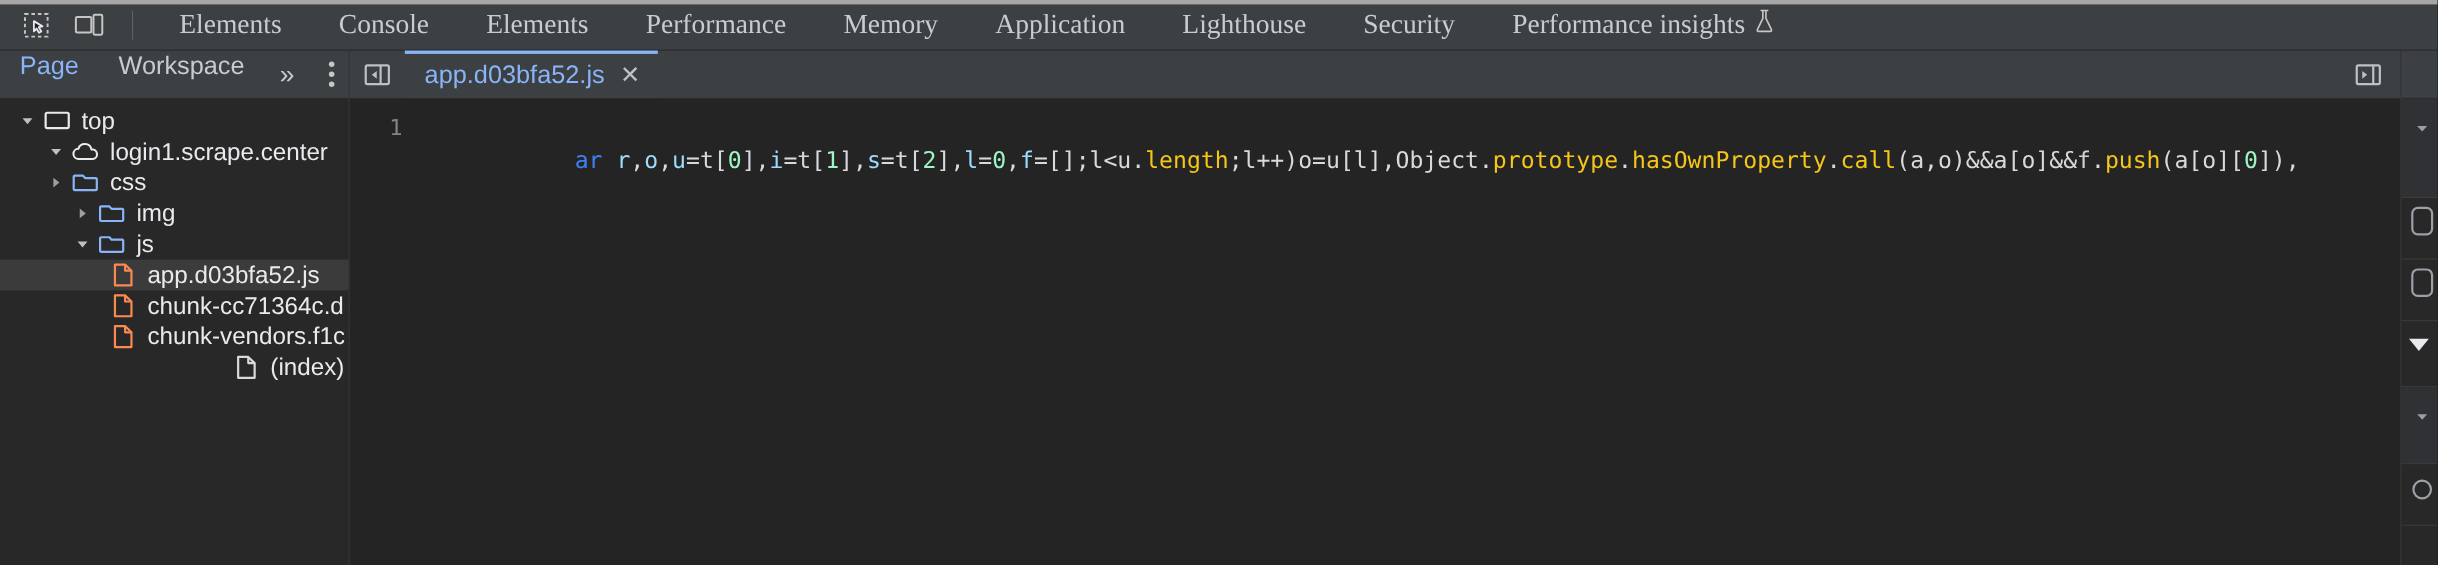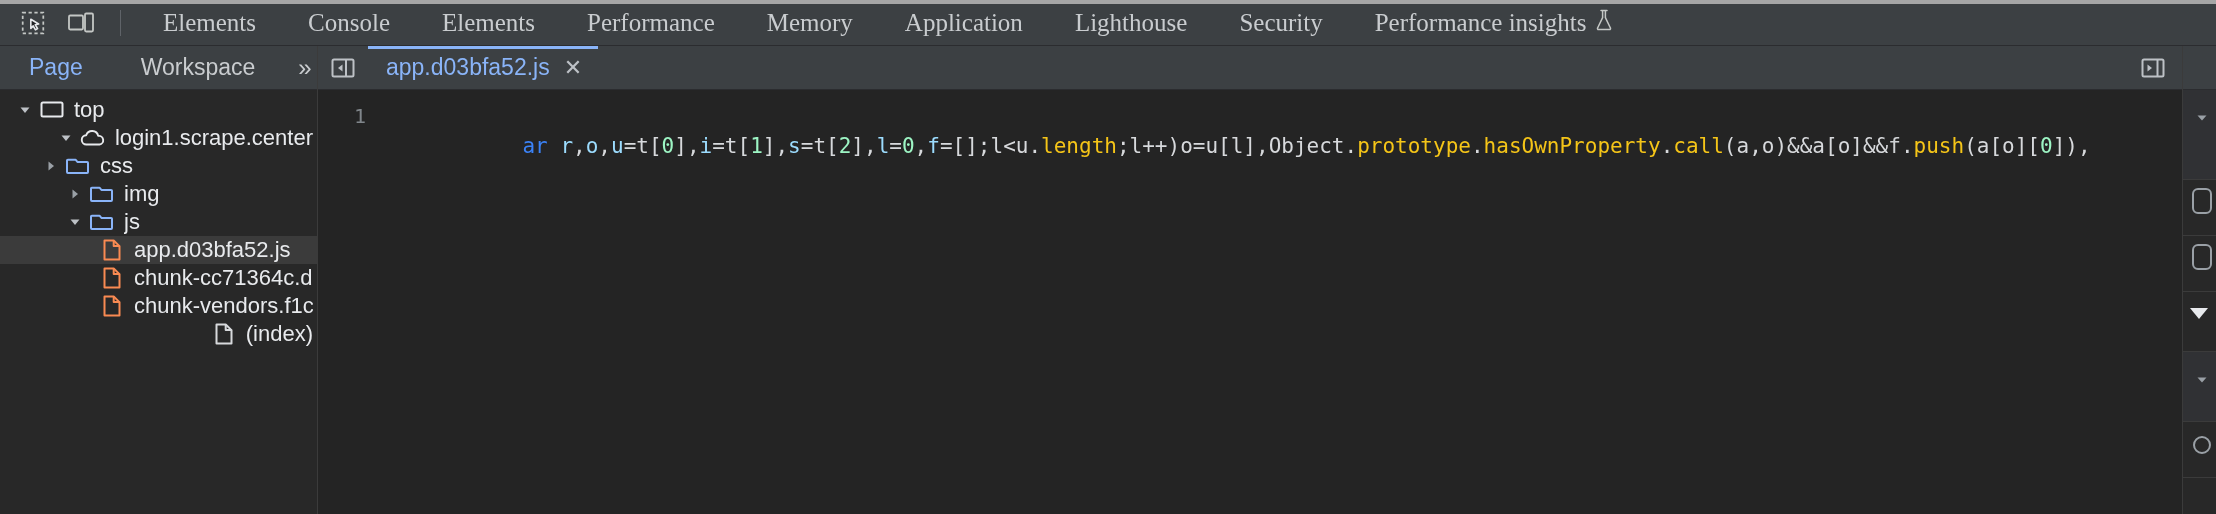--- a/index.html
+++ b/index.html
@@ -60,22 +60,22 @@
   .nav-toolbar {
     height: 44px; min-height: 44px;
     background: #3c4043;
     display: flex; align-items: center;
     border-bottom: 1px solid #2b2c2f;
     padding-right: 8px;
   }
   .ntab {
     position: relative;
     height: 100%;
-    display: flex; align-items: center;
-    padding: 0 29px;
+    display: flex; 
+    padding: 0 18px;
     color: #c9cccf;
     font-size: 23px;
     white-space: nowrap;
   }
   .ntab.active { color: #8ab4f8; }
   .nav-more {
     color: #c9cccf; font-size: 24px; padding: 0 14px;
     display: flex; align-items: center; letter-spacing: 1px;
   }
   .nav-spacer { flex: 1; }
@@ -275,21 +275,21 @@
               </svg>
           </span>
           <span class="ticon">
             <svg width="24" height="20" viewBox="0 0 24 20">
               <rect x="1.5" y="2.5" width="21" height="14" rx="1.5" fill="none" stroke="#e8eaed" stroke-width="2"></rect>
             </svg>
           </span>
           <span class="tlabel">top</span>
         </div>
 
-        <div class="trow" style="padding-left:40px;justify-content:flex-end;">
+        <div class="trow" style="padding-left:40px;">
           <span class="twist">
             <svg width="12" height="12" viewBox="0 0 12 12">
                 <path d="M1.5 3.5h9L6 9z" fill="#bdc1c6"></path>
               </svg>
           </span>
           <span class="ticon">
             <svg width="26" height="20" viewBox="0 0 26 20">
               <path d="M6.5 16.5a4.6 4.6 0 0 1-.3-9.2 6.2 6.2 0 0 1 12 .6 3.9 3.9 0 0 1 1.3 8.6z" fill="none" stroke="#e8eaed" stroke-width="1.9" stroke-linejoin="round"></path>
             </svg>
           </span>

